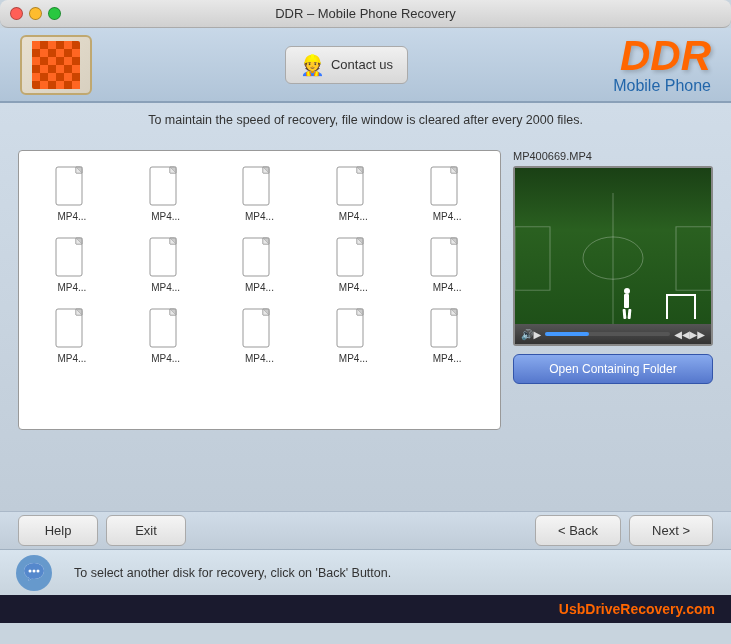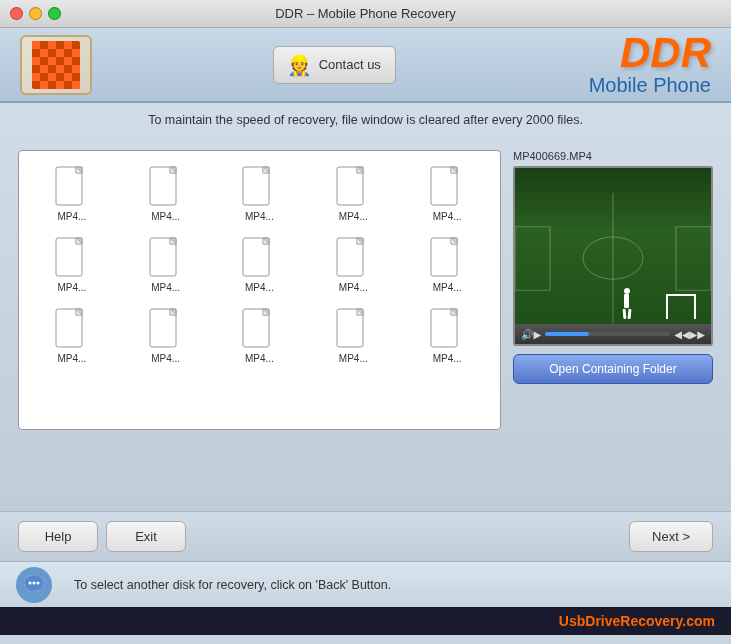--- a/index.html
+++ b/index.html
@@ -14,20 +14,21 @@
 
     
     .title-bar {
       background: linear-gradient(to bottom, #e8e8e8, #d0d0d0);
       height: 28px;
       display: flex;
       align-items: center;
       justify-content: center;
       border-bottom: 1px solid #aaa;
       position: relative;
+      border-radius: 8px;
     }
     .title-bar-buttons {
       position: absolute;
       left: 10px;
       display: flex;
       gap: 6px;
     }
     .tb-btn {
       width: 13px;
       height: 13px;
@@ -83,21 +84,21 @@
     }
     .ddr-title {
       font-size: 42px;
       font-weight: bold;
       color: #ff6600;
       line-height: 1;
       font-style: italic;
       text-shadow: 2px 2px 4px rgba(0,0,0,0.2);
     }
     .ddr-subtitle {
-      font-size: 20px;
+      font-size: 16px;
       color: #2266aa;
       font-weight: 500;
       margin-left: 12px;
     }
 
     
     .main-content {
       background: linear-gradient(to bottom, #d0dce8, #c0ccd8);
       padding: 10px 18px;
       height: calc(644px - 28px - 75px - 50px - 55px - 28px);
@@ -260,21 +261,21 @@
       padding: 7px 10px;
       color: white;
       font-size: 12px;
       font-weight: 500;
       cursor: pointer;
       text-align: center;
     }
 
     
     .bottom-nav {
-      height: 50px;
+      height: 38px;
       background: linear-gradient(to bottom, #d0dce8, #c0ccd8);
       display: flex;
       align-items: center;
       justify-content: space-between;
       padding: 0 18px;
       border-top: 1px solid #aab8c8;
     }
     .nav-left {
       display: flex;
       gap: 8px;
@@ -570,20 +571,21 @@
     </div>
   </div>
 </div>
 
 <div class="bottom-nav">
   <div class="nav-left">
     <button class="nav-btn">Help</button>
     <button class="nav-btn">Exit</button>
   </div>
   <div class="nav-right">
+    <button class="nav-btn">&lt; Back</button>
     <button class="nav-btn">Next &gt;</button>
   </div>
 </div>
 
 <div class="status-bar">
   <div class="status-icon">
     <svg width="24" height="24" viewBox="0 0 24 24">
       <ellipse cx="12" cy="10" rx="10" ry="8" fill="white"></ellipse>
       <polygon points="8,16 6,20 12,16" fill="white"></polygon>
       <ellipse cx="12" cy="10" rx="10" ry="8" fill="#5588cc"></ellipse>

